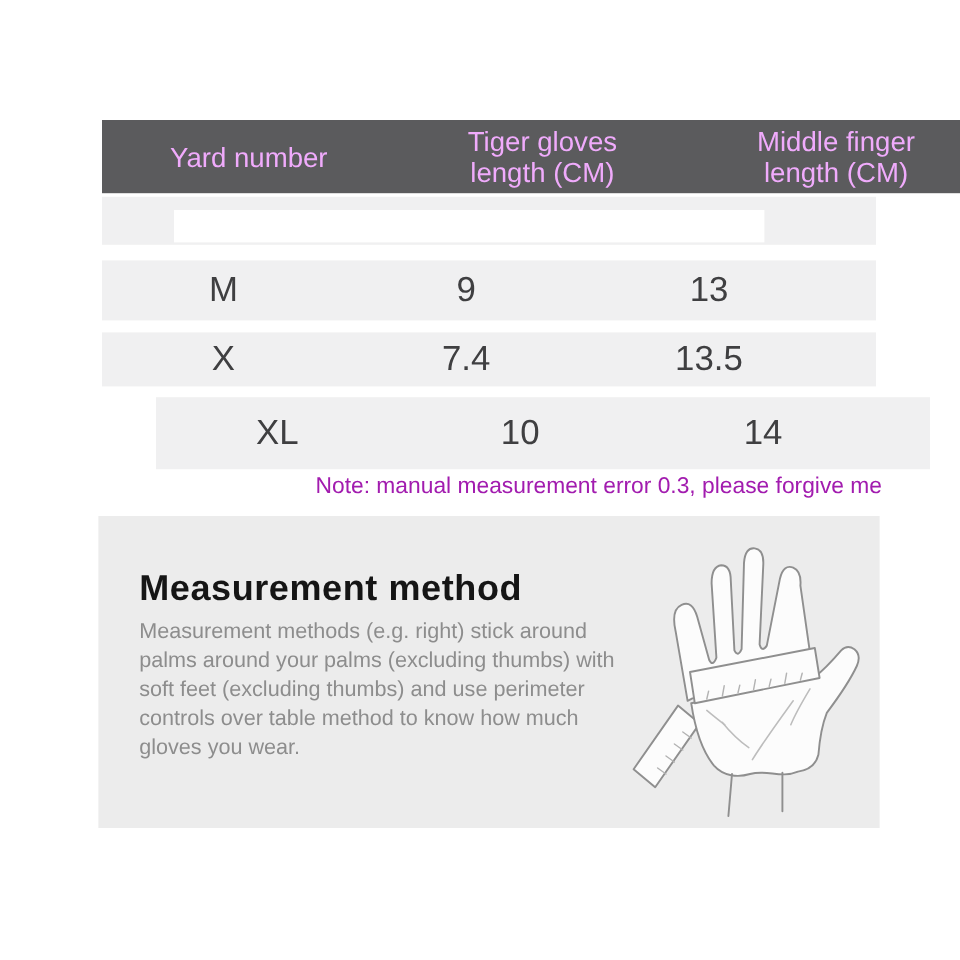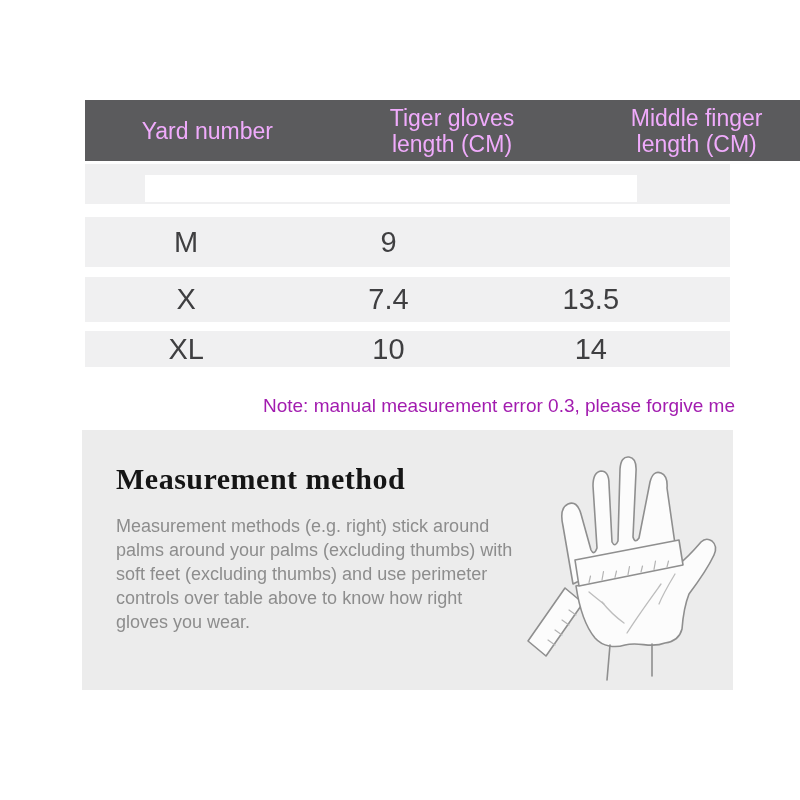--- a/index.html
+++ b/index.html
@@ -17,36 +17,36 @@
   }
   .band{
     position:absolute;left:85px;width:645px;background:#f0f0f1;
     display:grid;grid-template-columns:1fr 1fr 1fr;align-items:center;
     text-align:center;font-size:29px;color:#3f3f41;
     padding-right:38px;box-sizing:border-box;
   }
   .band.blank{top:164px;height:40px;}
   .band.r1{top:217px;height:50px;}
   .band.r2{top:277px;height:45px;}
-  .band.r3{top:331px;height:36px;}
+  .band.r3{top:331px;height:60px;margin-left:45px;}
   .redact{
     position:absolute;left:60px;top:11px;width:492px;height:27px;background:#ffffff;
   }
   
   .note{
     position:absolute;left:85px;top:395px;width:650px;
     text-align:right;font-size:19px;color:#a21caf;
   }
   
   .panel{
     position:absolute;left:82px;top:430px;width:651px;height:260px;background:#ececec;
   }
   .panel-title{
-    position:absolute;left:34px;top:32px;
-    font-size:30px;font-weight:bold;color:#151515;letter-spacing:0.5px;font-family:Liberation Serif, serif;
+    position:absolute;left:34px;top:44px;
+    font-size:30px;font-weight:bold;color:#151515;letter-spacing:0.5px;
   }
   .panel-body{
     position:absolute;left:34px;top:84px;
     font-size:18px;line-height:24px;color:#8d8d8d;white-space:nowrap;
   }
   .hand-wrap{
     position:absolute;right:0px;top:4px;width:218px;height:252px;
   }
   .hand-wrap svg{width:100%;height:100%;display:block;}
 </style>
@@ -69,41 +69,42 @@
     </div>
   </div>
 
   <div class="band blank">
     <div class="redact"></div>
   </div>
 
   <div class="band r1">
     <div class="cell">M</div>
     <div class="cell">9</div>
+    <div class="cell">13</div>
   </div>
   <div class="band r2">
     <div class="cell">X</div>
     <div class="cell">7.4</div>
     <div class="cell">13.5</div>
   </div>
   <div class="band r3">
     <div class="cell">XL</div>
     <div class="cell">10</div>
     <div class="cell">14</div>
   </div>
 
   <div class="note">Note: manual measurement error 0.3, please forgive me</div>
 
   <div class="panel">
     <div class="panel-title">Measurement method</div>
     <div class="panel-body">
       <div>Measurement methods (e.g. right) stick around</div>
       <div>palms around your palms (excluding thumbs) with</div>
       <div>soft feet (excluding thumbs) and use perimeter</div>
-      <div>controls over table above to know how right</div>
+      <div>controls over table method to know how much</div>
       <div>gloves you wear.</div>
     </div>
 
     <div class="hand-wrap">
       <svg viewBox="0 0 218 252" xmlns="http://www.w3.org/2000/svg">
         <g stroke="#8f8f8f" stroke-width="1.6" fill="#fcfcfc" stroke-linejoin="round" stroke-linecap="round">
 
           <path d="M50,154 L68,169 L31,222 L13,207 Z"></path>
 
           <path d="M58,150 L48,92 Q44,74 53,70 Q62,66 66,80 L76,116 Q79,122 82,114 L78,52 Q78,38 86,37 Q94,37 94,50 L97,108 Q100,114 103,107 L105,35 Q106,22 114,23 Q122,24 121,38 L118,103 Q120,110 124,104 L135,48 Q138,36 146,39 Q153,42 152,54 L160,110 L165,125 L62,148 Z"></path>

